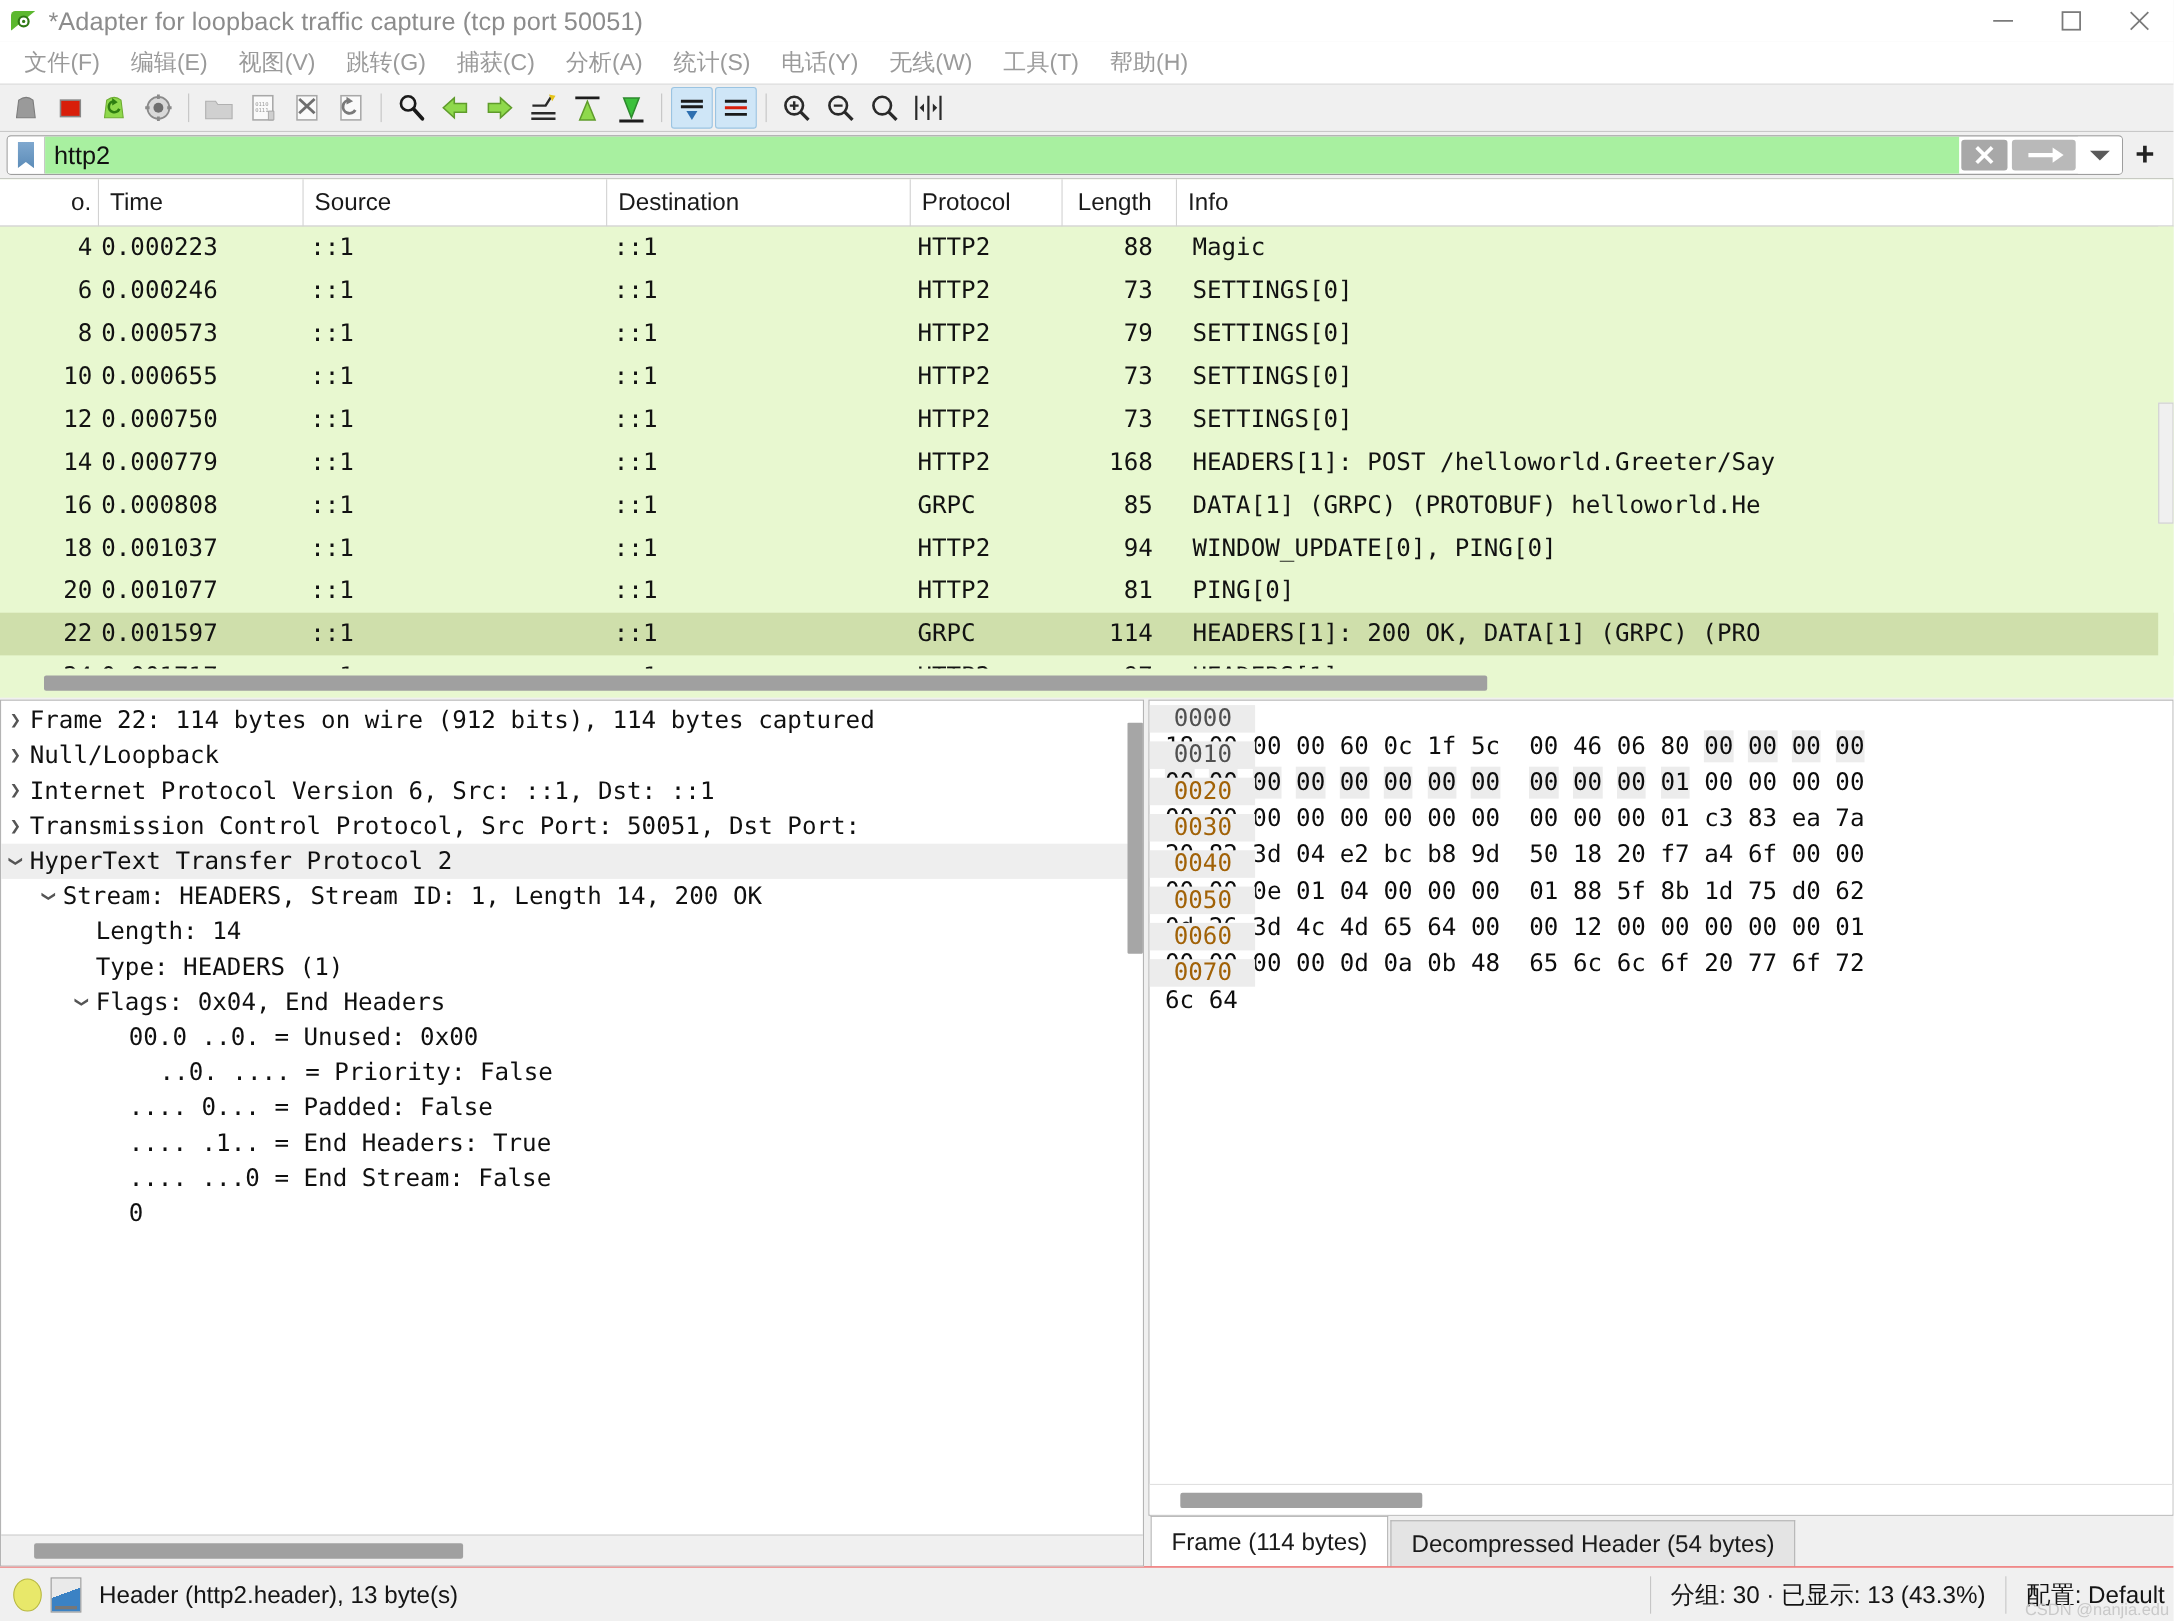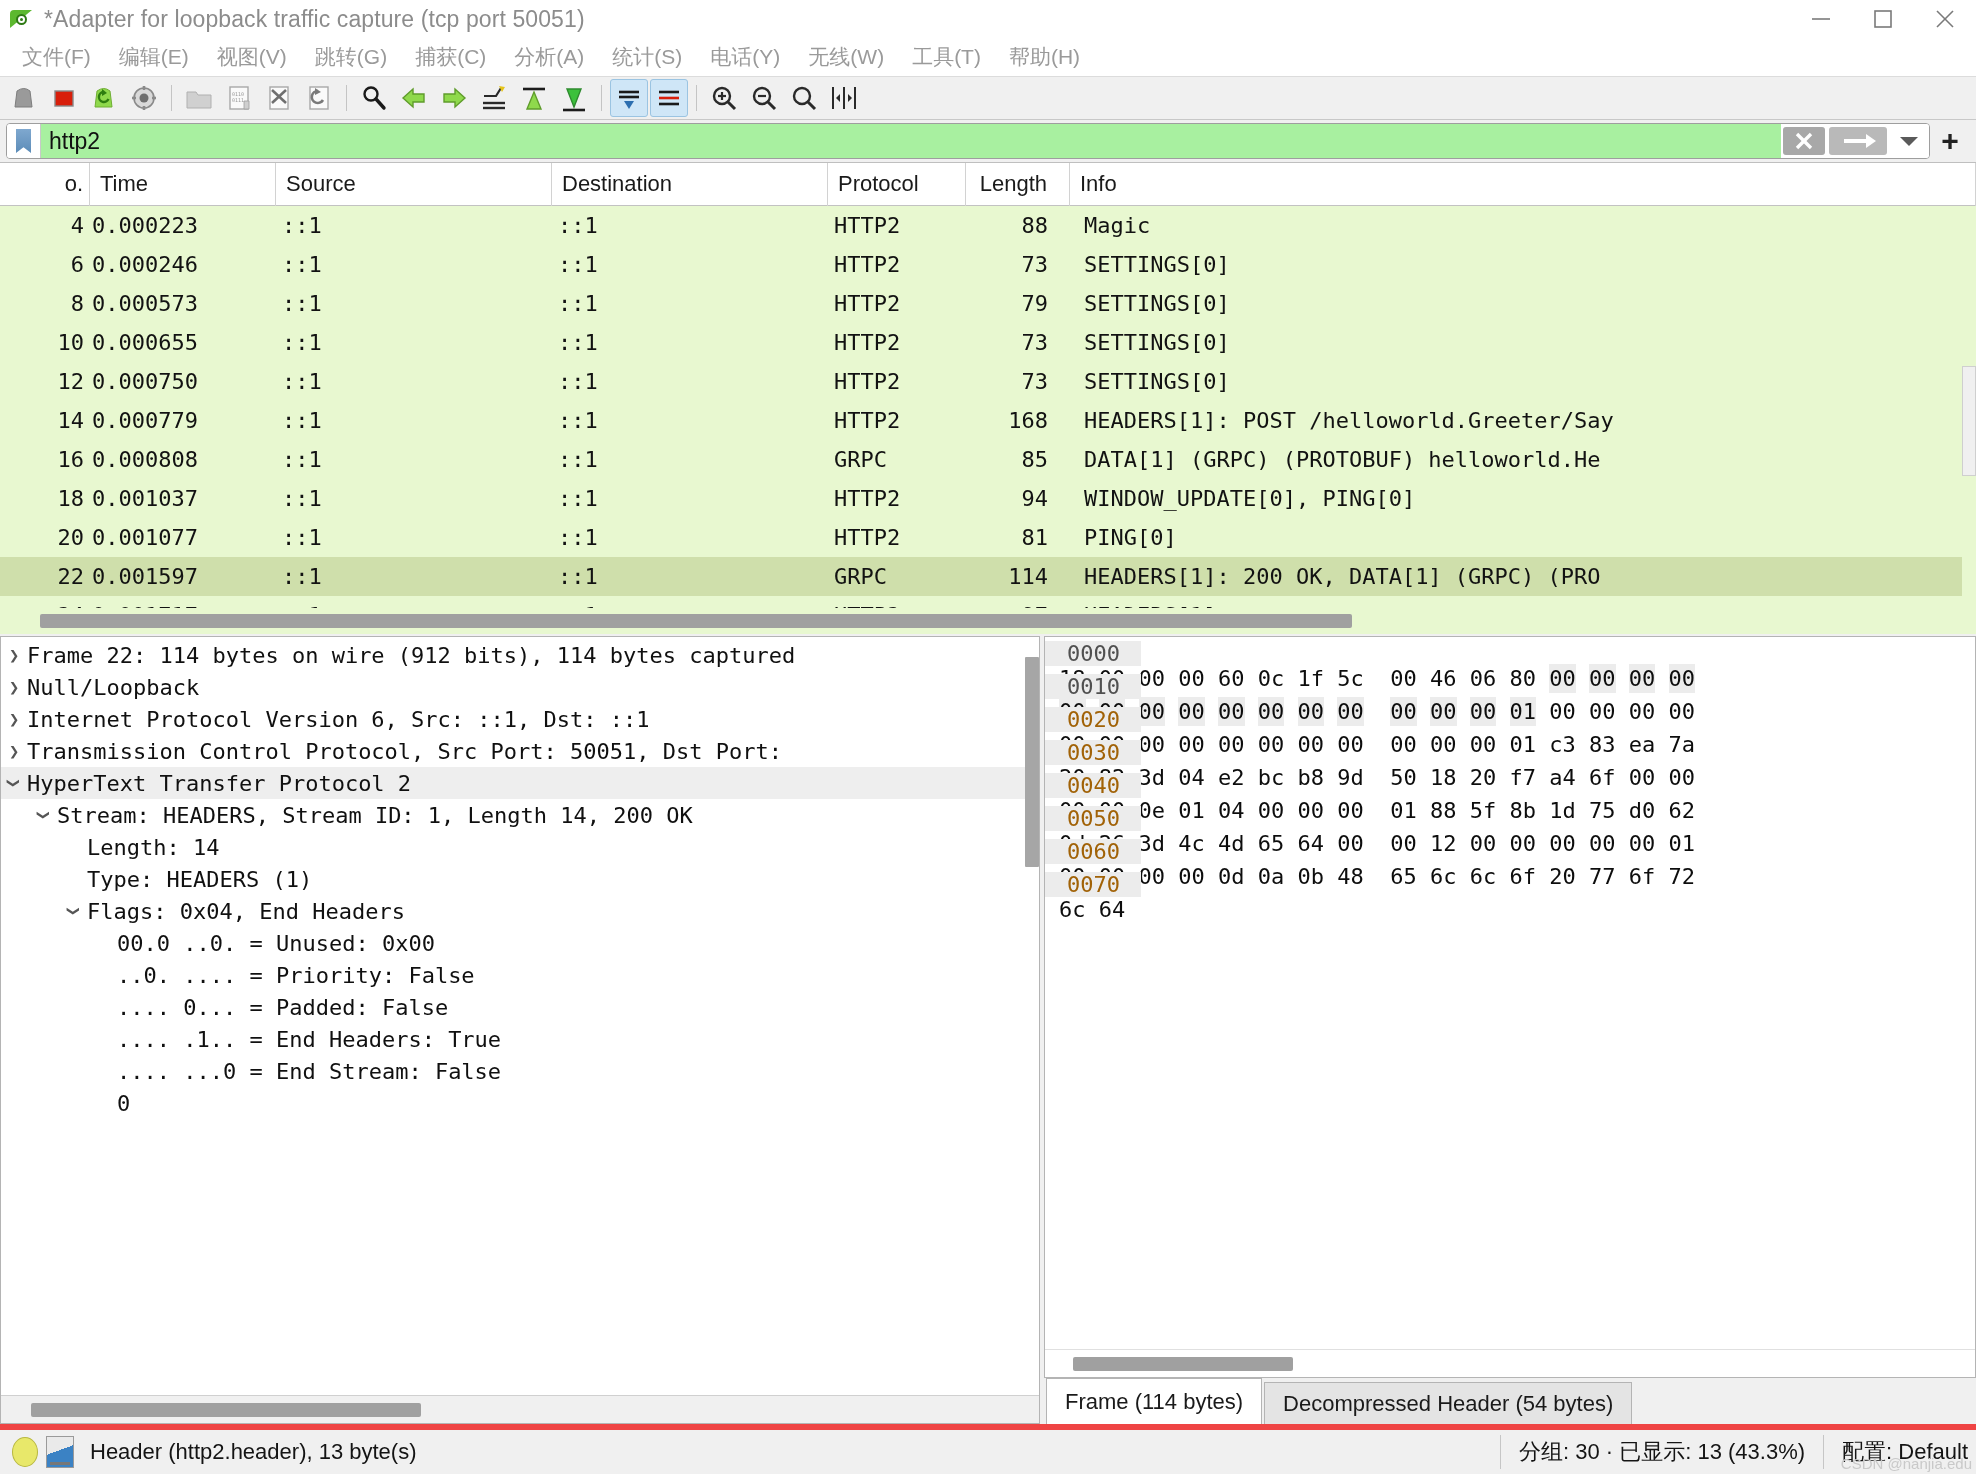--- a/index.html
+++ b/index.html
@@ -302,21 +302,21 @@
     background: #e4e4e4;
     margin-right: 2px;
     white-space: nowrap;
   }
   .htab.active { background: #ffffff; height: 46px; }
 
   
   .statusbar {
     height: 50px; min-height: 50px;
     background: #f0f0f0;
-    border-top: 6px solid #ef4444;
+    border-top: 1px solid #ef4444;
     display: flex; align-items: center;
     padding: 0 8px;
     font-size: 22px; color: #141414; text-align: center;
   }
   .sb-bulb {
     width: 26px; height: 30px; border-radius: 50%;
     background: #e8e86a; border: 1px solid #b8b840;
     margin: 0 8px 0 4px; flex: 0 0 auto;
   }
   .sb-caption {
@@ -717,21 +717,21 @@
             <span class="dtext">Type: HEADERS (1)</span>
           </div>
           <div class="dline" style="padding-left: 60px;">
             <span class="twisty" style="transform: rotate(90deg);">❯</span>
             <span class="dtext">Flags: 0x04, End Headers</span>
           </div>
           <div class="dline" style="padding-left: 90px;">
             <span class="twisty"></span>
             <span class="dtext">00.0 ..0. = Unused: 0x00</span>
           </div>
-          <div class="dline" style="padding-left: 90px;">
+          <div class="dline" style="padding-left: 90px; margin-left: 28px;">
             <span class="twisty"></span>
             <span class="dtext">..0. .... = Priority: False</span>
           </div>
           <div class="dline" style="padding-left: 90px;">
             <span class="twisty"></span>
             <span class="dtext">.... 0... = Padded: False</span>
           </div>
           <div class="dline" style="padding-left: 90px; align-items: center;">
             <span class="twisty"></span>
             <span class="dtext">.... .1.. = End Headers: True</span>

